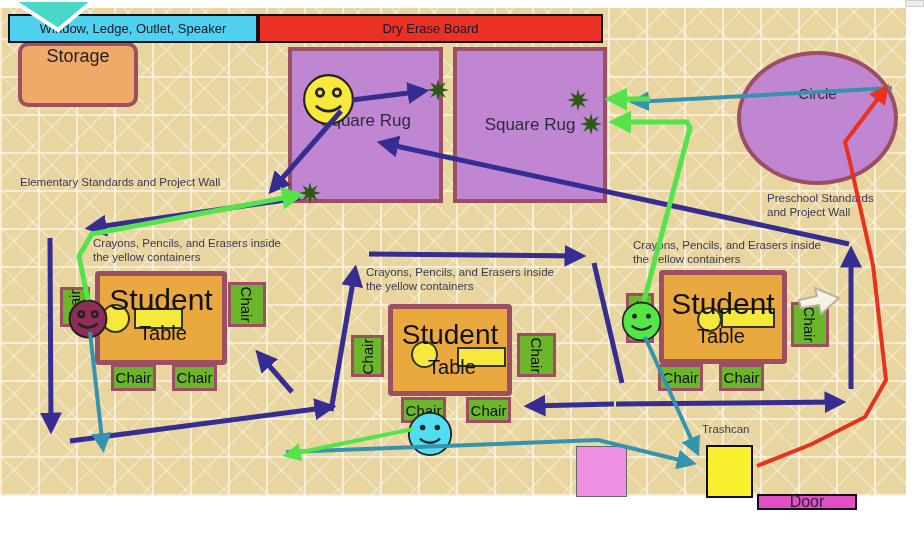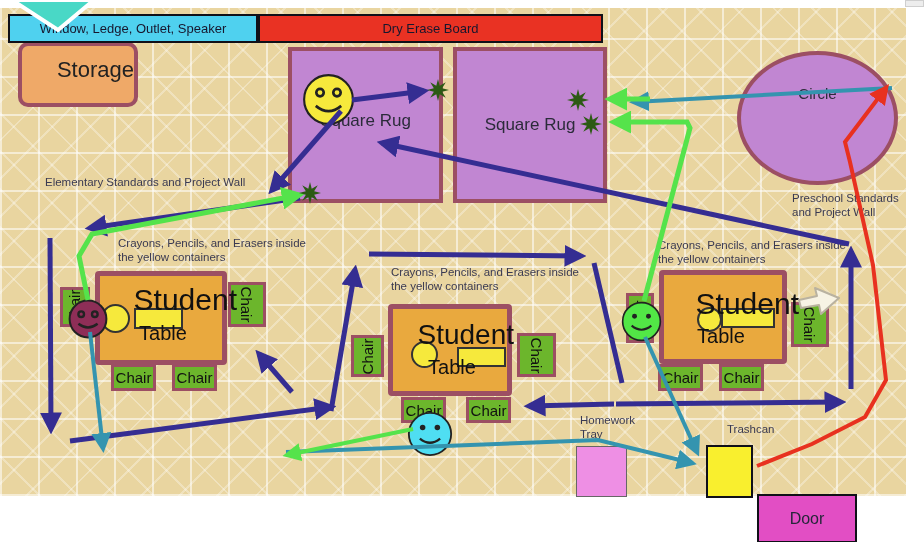--- a/index.html
+++ b/index.html
@@ -14,35 +14,35 @@
          repeating-linear-gradient(45deg, rgba(255,255,255,.30) 0 2px, transparent 2px 27px),
          repeating-linear-gradient(-45deg, rgba(255,255,255,.30) 0 2px, transparent 2px 27px);}
   .abs{position:absolute;}
   .lbl{border:2px solid #101018;display:flex;align-items:center;justify-content:center;
        font-size:13px;color:#17172e;z-index:12;}
   .cyan{background:#4fd1ef;}
   .redbox{background:#e93223;}
   .greenbox{background:#6ce25e;border:2px solid #101018;font-size:12.5px;line-height:1.25;
             color:#1c2a14;z-index:12;padding:1px 3px;}
   .storage{background:#efa968;border:4px solid #9c4f63;border-radius:10px;
-           font-size:22px;color:#222;text-align:right;padding-top:11px;z-index:8;}
+           font-size:18px;color:#222;text-align:center;z-index:8;}
   .rug{background:#c186d2;border:4px solid #9c4f63;z-index:5;}
   .rug-label{position:absolute;width:100%;text-align:center;font-size:17px;color:#2b2b3a;}
   .circle-rug{background:#c186d2;border:4px solid #9c4f63;border-radius:50%;z-index:5;}
   .table{background:#e9a93e;border:5px solid #9c4f63;border-radius:4px;z-index:6;}
   .chair{background:#6cb62c;border:3px solid #9c4f63;z-index:5;display:flex;
          align-items:center;justify-content:center;overflow:visible;}
   .chair span{font-size:15px;color:#111;white-space:nowrap;}
   .chair.left span{transform:rotate(-90deg);}
   .chair.right span{transform:rotate(90deg);}
   .ytoken{background:#f6e93c;border:2px solid #333;z-index:7;}
   .round{border-radius:50%;}
-  .bigword{z-index:9;font-size:30px;color:#111;text-align:right;white-space:nowrap;}
+  .bigword{z-index:9;font-size:30px;color:#111;text-align:center;white-space:nowrap;}
   .medword{z-index:9;font-size:20px;color:#111;text-align:center;white-space:nowrap;}
-  .note{z-index:11;font-size:11.5px;line-height:1.22;color:#3a3a52;margin-left:25px;}
+  .note{z-index:11;font-size:11.5px;line-height:1.22;color:#3a3a52;}
   .smiley{z-index:20;}
   .traybox{background:#ee8fe4;border:1px solid #666;z-index:12;}
   .trashbox{background:#f9ef2e;border:2px solid #101018;z-index:12;}
   .doorbox{background:#e24ec4;border:2px solid #101018;z-index:12;display:flex;
            align-items:center;justify-content:center;font-size:16px;color:#26263a;}
   .overlay{position:absolute;left:0;top:0;width:924px;height:542px;z-index:30;pointer-events:none;}
   .corner{background:#ededed;border:1px solid #cfcfcf;z-index:2;}
 </style>
 </head>
 <body>
@@ -152,26 +152,25 @@
     <circle cx="34" cy="36" r="6" fill="#222"></circle>
     <circle cx="66" cy="36" r="6" fill="#222"></circle>
     <path d="M28,60 Q50,78 72,60" fill="none" stroke="#222" stroke-width="5"></path>
   </svg>
 
   <div class="abs note" style="left:20px;top:175px;width:218px">Elementary Standards and Project Wall</div>
   <div class="abs note" style="left:767px;top:191px;width:128px">Preschool Standards and Project Wall</div>
   <div class="abs note" style="left:93px;top:236px;width:195px">Crayons, Pencils, and Erasers inside the yellow containers</div>
   <div class="abs note" style="left:366px;top:265px;width:195px">Crayons, Pencils, and Erasers inside the yellow containers</div>
   <div class="abs note" style="left:633px;top:238px;width:195px">Crayons, Pencils, and Erasers inside the yellow containers</div>
-  <div class="abs note" style="left:555px;top:413px;width:72px">Homework Tray</div>
   <div class="abs note" style="left:702px;top:422px;width:60px">Trashcan</div>
 
   <div class="abs traybox" style="left:576px;top:446px;width:51px;height:51px"></div>
   <div class="abs trashbox" style="left:706px;top:445px;width:47px;height:53px"></div>
-  <div class="abs doorbox" style="left:757px;top:494px;width:100px;height:49px">Door</div>
+  <div class="abs doorbox" style="left:757px;top:494px;width:100px;height:16px">Door</div>
 
   <svg id="overlay" class="overlay" viewBox="0 0 924 542">
     <defs>
       <g id="star8">
         <polygon fill="#2c5a14" points="11,0 4.16,1.72 7.78,7.78 1.72,4.16 0,11 -1.72,4.16 -7.78,7.78 -4.16,1.72 -11,0 -4.16,-1.72 -7.78,-7.78 -1.72,-4.16 0,-11 1.72,-4.16 7.78,-7.78 4.16,-1.72"></polygon>
       </g>
       <marker id="m-navy" viewBox="0 0 10 10" refX="7.5" refY="5" markerWidth="4.4" markerHeight="4.4" orient="auto">
         <path d="M0,0 L10,5 L0,10 Z" fill="#352d92"></path>
       </marker>
       <marker id="m-teal" viewBox="0 0 10 10" refX="7.5" refY="5" markerWidth="5" markerHeight="5" orient="auto">

